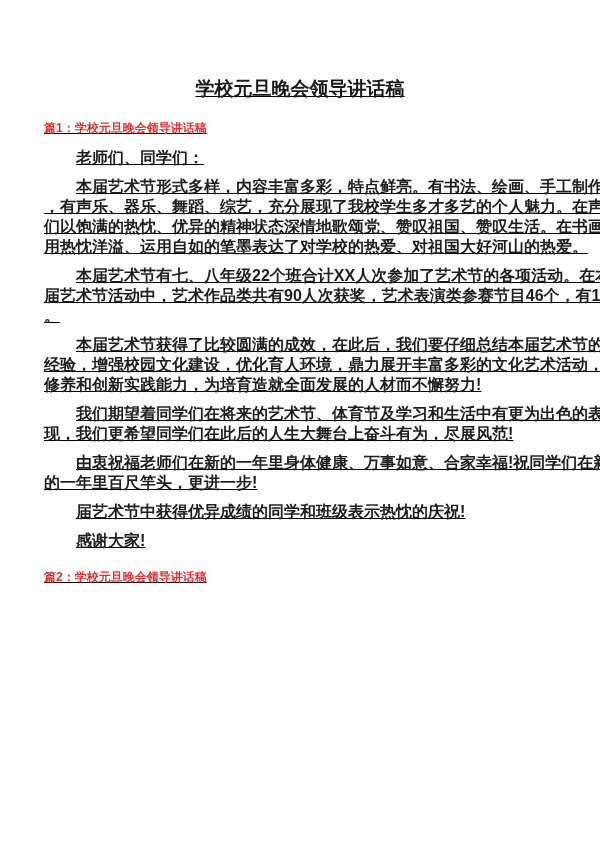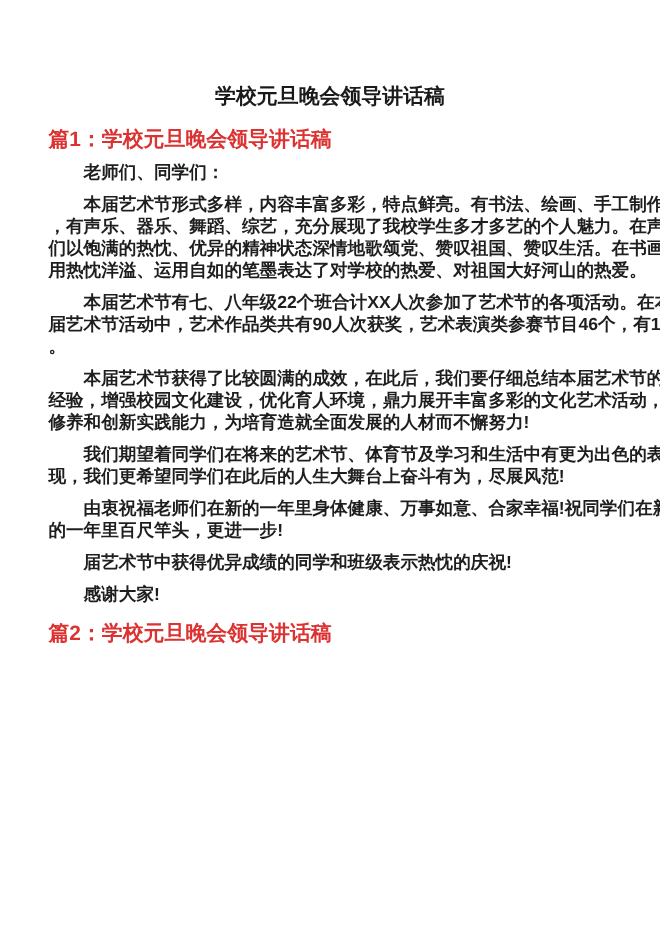--- a/index.html
+++ b/index.html
@@ -13,32 +13,33 @@
     overflow: hidden;
     font-family: "Liberation Sans", sans-serif;
   }
   .page {
     box-sizing: border-box;
     width: 600px;
     height: 849px;
     padding: 76px 36px 0 44px;
     background: #ffffff;
     overflow: hidden;
+    text-decoration: underline;
   }
   .doc-title {
     font-size: 19px;
     line-height: 26px;
     font-weight: 700;
     text-align: center;
     color: #1a1a1a;
     margin: 0 8px 16px 0;
     white-space: pre;
   }
   .section-heading {
-    font-size: 19px;
+    font-size: 12px;
     line-height: 20px;
     font-weight: 700;
     color: #dc3232;
     margin: 16px 0 10px 0;
     white-space: pre;
   }
   .body-para {
     font-size: 16px;
     line-height: 20px;
     font-weight: 600;

